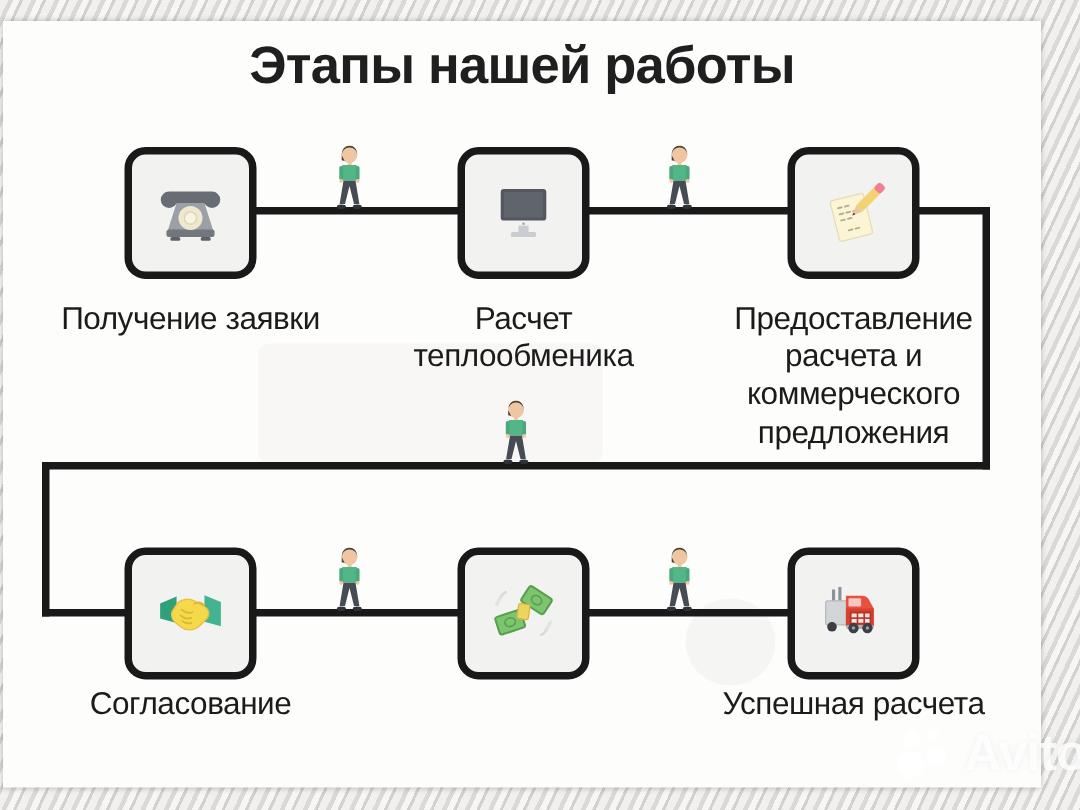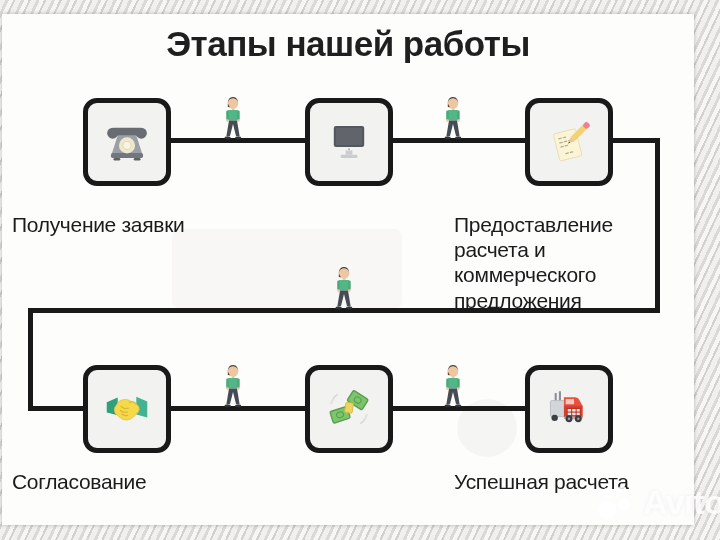--- a/index.html
+++ b/index.html
@@ -28,23 +28,23 @@
   .vleft{left:26px;top:294px;width:5px;height:103px;}
   .h2{left:26px;top:392px;width:546px;height:5px;}
   .box{
     position:absolute;width:88px;height:88px;box-sizing:border-box;
     background:#f2f2f1;border:5px solid #191919;border-radius:14px;
     display:flex;align-items:center;justify-content:center;z-index:2;
   }
   .b1{left:81px;top:84px;} .b2{left:303px;top:84px;} .b3{left:523px;top:84px;}
   .b4{left:81px;top:351px;} .b5{left:303px;top:351px;} .b6{left:523px;top:351px;}
   .lbl{
-    position:absolute;width:230px;text-align:left;white-space:pre-line;
+    position:absolute;width:230px;text-align:center;white-space:pre-line;
     font-size:21px;font-weight:500;line-height:1.2;color:#1b1b1b;
-    letter-spacing:-.3px;z-index:2;margin-top:12px;
+    letter-spacing:-.3px;z-index:2;
   }
   .l1{left:10px;top:186px;} .l2{left:232px;top:186px;} .l3{left:452px;top:186px;}
   .l4{left:10px;top:443px;} .l5{left:232px;top:443px;} .l6{left:452px;top:443px;}
   .walker{position:absolute;width:22px;height:46px;z-index:3;}
   .w1{left:220px;top:81px;} .w2{left:440px;top:81px;}
   .w3{left:331px;top:251px;}
   .w4{left:220px;top:349px;} .w5{left:440px;top:349px;}
   .ghost{position:absolute;z-index:1;}
   .g1{left:170px;top:215px;width:230px;height:80px;background:rgba(150,110,110,.04);border-radius:8px;}
   .g2{left:455px;top:385px;width:60px;height:58px;background:rgba(0,0,0,.03);border-radius:50%;}
@@ -107,20 +107,22 @@
 
   <div class="box b2">
     <svg width="54" height="54" viewBox="0 0 64 64">
       <rect x="14" y="13" width="36" height="25" rx="2.5" fill="#54585e"></rect>
       <rect x="16.5" y="15.5" width="31" height="20" rx="1" fill="#60656b"></rect>
       <circle cx="32" cy="40.5" r="1" fill="#9aa0a6"></circle>
       <rect x="28" y="42" width="8" height="5" fill="#caccd0"></rect>
       <rect x="22" y="47" width="20" height="4" rx="1.5" fill="#caccd0"></rect>
     </svg>
   </div>
+  <div class="lbl l2">Расчет
+теплообменика</div>
 
   <div class="box b3">
     <svg width="54" height="54" viewBox="0 0 64 64">
       <g transform="rotate(-14 30 36)">
         <rect x="17" y="19" width="27" height="33" rx="2" fill="#fbf4d5" stroke="#e6dcb4" stroke-width="1"></rect>
         <path d="M22 26h9M22 31h13M22 36h10M26 45h11" stroke="#b1aa8c" stroke-width="1.4" stroke-linecap="round" stroke-dasharray="3 2.5" fill="none"></path>
       </g>
       <g transform="rotate(45 41 24)">
         <rect x="37.5" y="4" width="7" height="26" rx="1" fill="#f2d272"></rect>
         <rect x="37.5" y="4" width="7" height="7" rx="2.5" fill="#ef7f96"></rect>

